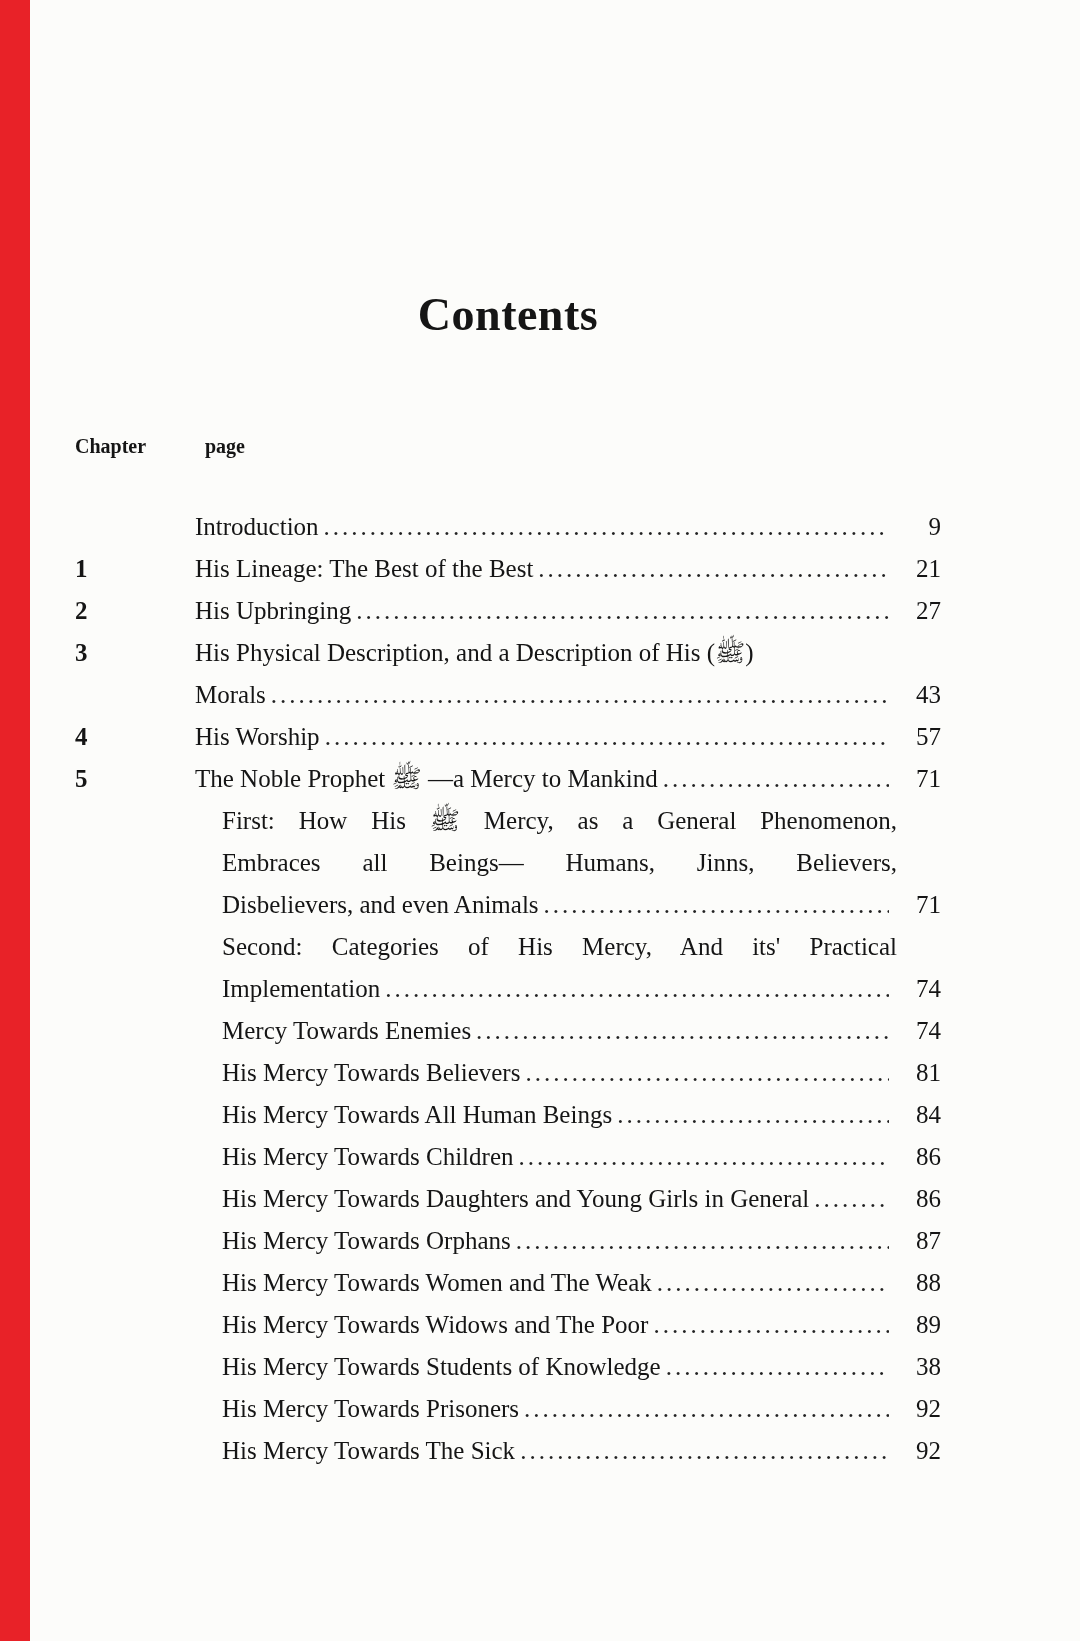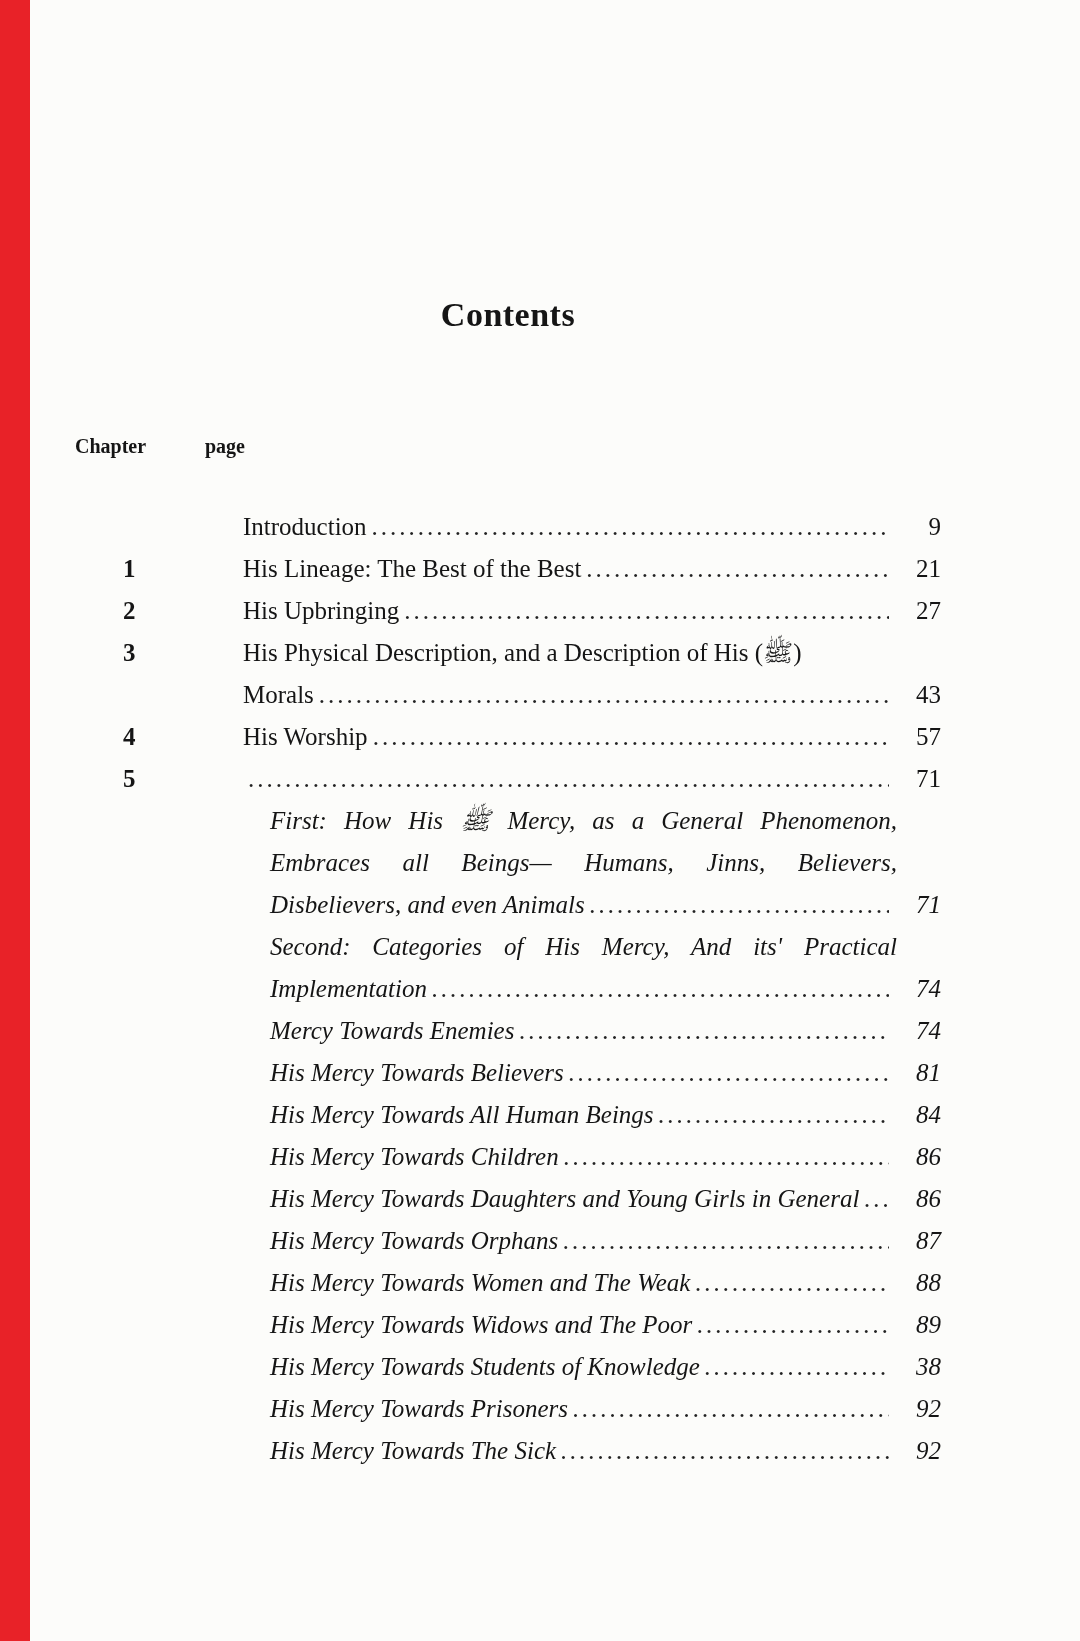--- a/index.html
+++ b/index.html
@@ -24,48 +24,48 @@
   }
   .page-content {
     position: absolute;
     left: 75px;
     top: 0;
     width: 866px;
   }
   .title {
     text-align: center;
     font-weight: bold;
-    font-size: 34px;
+    font-size: 46px;
     line-height: 45px;
     padding-top: 292px;
     letter-spacing: 0.5px;
   }
   .cols-header {
     display: flex;
     margin-top: 92px;
     font-weight: bold;
     font-size: 20px;
     line-height: 35px;
   }
   .h-chapter { width: 120px; flex-shrink: 0; }
   .h-topic   { flex: 1; text-align: center; padding-right: 40px; }
   .h-page    { width: 50px; text-align: right; flex-shrink: 0; }
   .toc {
     margin-top: 42px;
     font-size: 25px;
     line-height: 42px;
   }
-  .row { display: flex; margin-left: 48px; }
+  .row { display: flex; }
   .chapter-cell {
     width: 120px;
     flex-shrink: 0;
     font-weight: bold;
   }
   .content-cell { flex: 1; min-width: 0; }
-  .row.indent .content-cell { padding-left: 27px; font-style: italic; }
+  .row.indent .content-cell { padding-left: 27px; }
   .line { margin-right: 44px; }
   .line.justify {
     text-align: justify;
     text-align-last: justify;
   }
   .lastline {
     display: flex;
     align-items: baseline;
   }
   .t { white-space: nowrap; flex-shrink: 0; }
@@ -149,20 +149,21 @@
         <span class="t">His Worship</span>
         <span class="leader"></span>
         <span class="pg">57</span>
       </div>
     </div>
   </div>
       <div class="row">
     <div class="chapter-cell">5</div>
     <div class="content-cell">
       <div class="lastline">
+        <span class="t">The Noble Prophet ﷺ —a Mercy to Mankind</span>
         <span class="leader"></span>
         <span class="pg">71</span>
       </div>
     </div>
   </div>
       <div class="row indent">
     <div class="chapter-cell"></div>
     <div class="content-cell">
       <div class="line justify">First: How His ﷺ Mercy, as a General Phenomenon,</div>
           <div class="line justify">Embraces all Beings— Humans, Jinns, Believers,</div>

